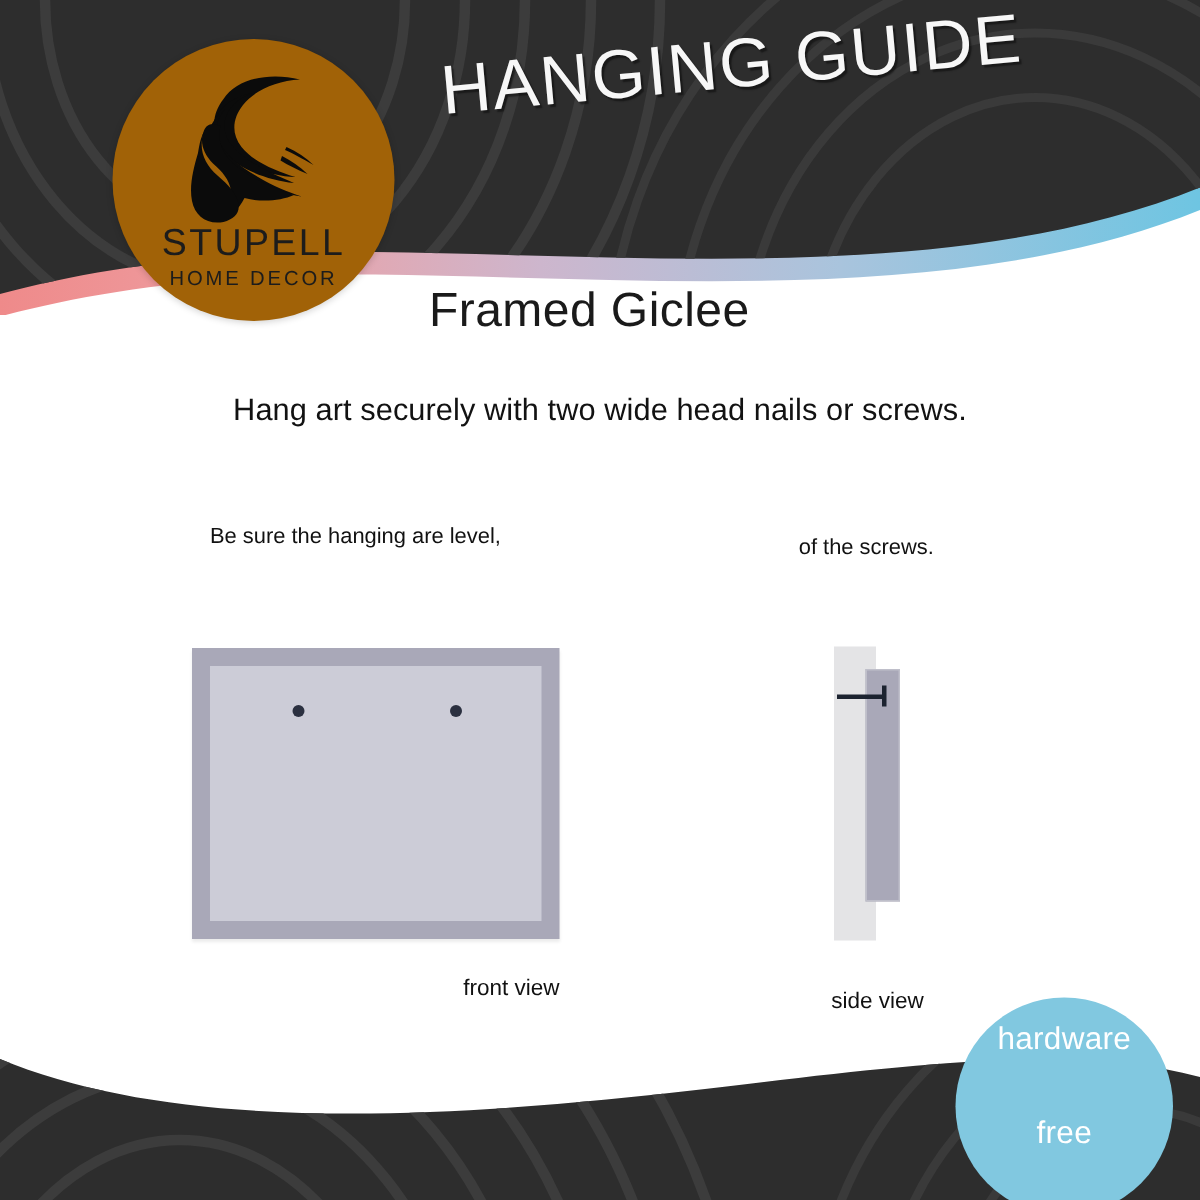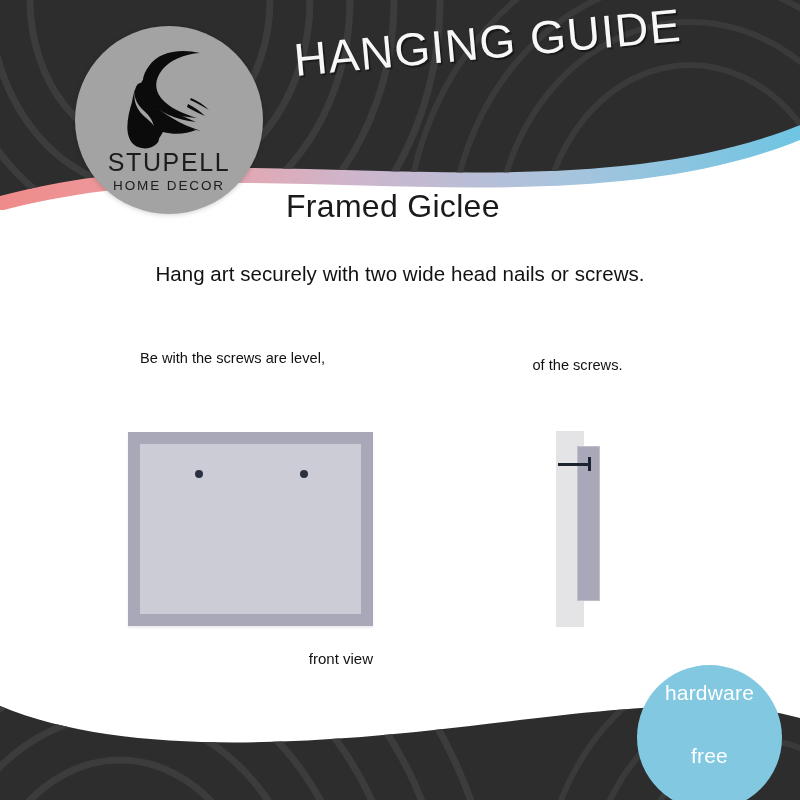--- a/index.html
+++ b/index.html
@@ -27,21 +27,21 @@
     overflow: hidden;
   }
   .header-svg, .footer-svg { display: block; }
 
   
   .logo-badge {
     position: absolute;
     left: 75px; top: 26px;
     width: 188px; height: 188px;
     border-radius: 50%;
-    background: #a3a3a3;
+    background: #a16207;
     box-shadow: 0 1px 5px rgba(0,0,0,0.18);
     z-index: 6;
   }
   .logo-mark {
     position: absolute;
     left: 50%; top: 18px;
     transform: translateX(-50%);
     width: 110px; height: 105px;
   }
   .logo-word {
@@ -298,39 +298,40 @@
     </svg>
     <div class="logo-word">STUPELL</div>
     <div class="logo-sub">HOME DECOR</div>
   </div>
 
   <div class="product-name">Framed Giclee</div>
 
   <div class="main-instruction">Hang art securely with two wide head nails or screws.</div>
 
   <div class="cap-left">
-    <div>Be with the screws are level,</div>
+    <div>Be sure the hanging are level,</div>
   </div>
 
   <div class="cap-right">
     <div>of the screws.</div>
   </div>
 
   <div class="front-frame">
     <div class="front-inner">
       <div class="screw-dot left"></div>
       <div class="screw-dot right"></div>
     </div>
   </div>
   <div class="cap-front">front view</div>
 
   <div class="side-wall"></div>
   <div class="side-frame"></div>
   <div class="nail-shaft"></div>
   <div class="nail-head"></div>
+  <div class="cap-side">side view</div>
 
   <div class="footer-wrap">
     <svg class="footer-svg" width="800" height="140" viewBox="0 0 800 140">
       <defs>
         <clipPath id="footClip">
           <path d="M0,46 C120,96 300,86 470,66 C620,48 720,36 800,58
                    L800,140 L0,140 Z"></path>
         </clipPath>
       </defs>
       <g clip-path="url(#footClip)">

